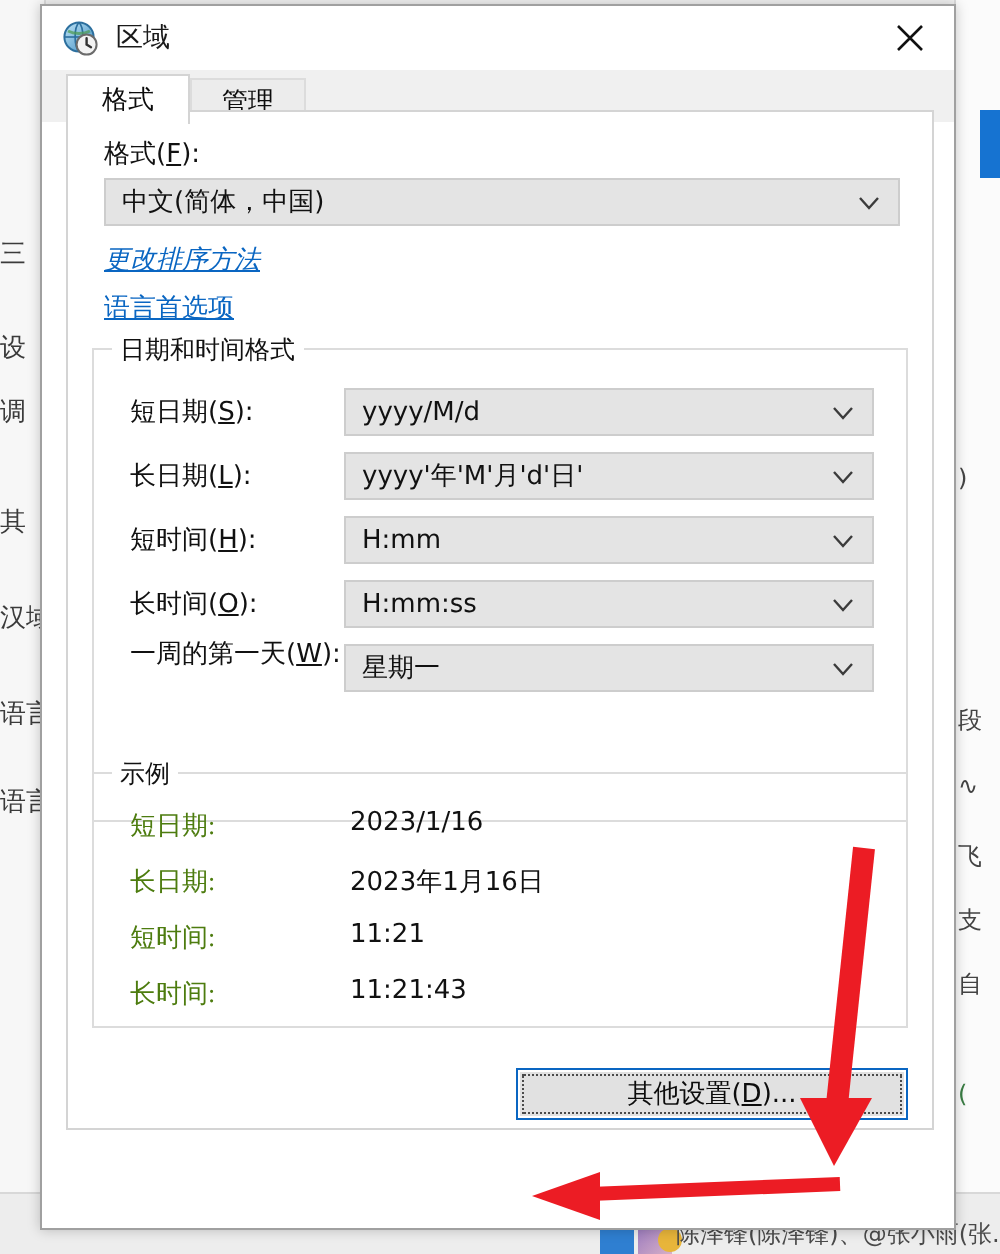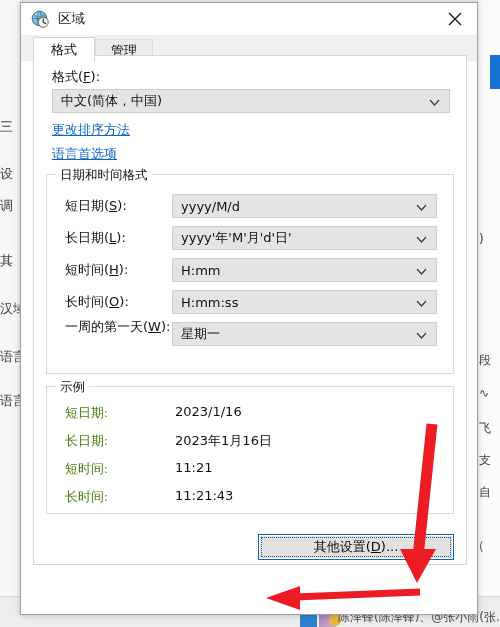--- a/index.html
+++ b/index.html
@@ -379,24 +379,24 @@
 
     <div class="combo" style="position:absolute; left:18px; top:33px; width:398px;">
       <span class="val">中文(简体，中国)</span>
       <span class="chev">
         <svg width="11" height="7" viewBox="0 0 11 7">
             <path d="M1 1 L5.5 6 L10 1" stroke="#3b3b3b" stroke-width="1.2" fill="none"></path>
           </svg>
       </span>
     </div>
 
-    <div class="linkish" style="position:absolute; left:18px; top:65px;">更改排序方法</div>
+    <div class="linkish" style="position:absolute; left:18px; top:65px;font-style:italic;">更改排序方法</div>
     <div class="linkish" style="position:absolute; left:18px; top:89px;">语言首选项</div>
 
-    <div class="groupbox" style="left:12px; top:118px; width:408px; height:200px;">
+    <div class="groupbox" style="left:12px; top:118px; width:408px; height:237px;">
       <div class="group-title">日期和时间格式</div>
 
       <div class="field-label" style="position:absolute; left:18px; top:22px;">
         <span>短日期(</span><u>S</u><span>):</span>
       </div>
       <div class="combo" style="position:absolute; left:125px; top:19px; width:265px;">
         <span class="val">yyyy/M/d</span>
         <span class="chev">
           <svg width="11" height="7" viewBox="0 0 11 7">
               <path d="M1 1 L5.5 6 L10 1" stroke="#3b3b3b" stroke-width="1.2" fill="none"></path>

